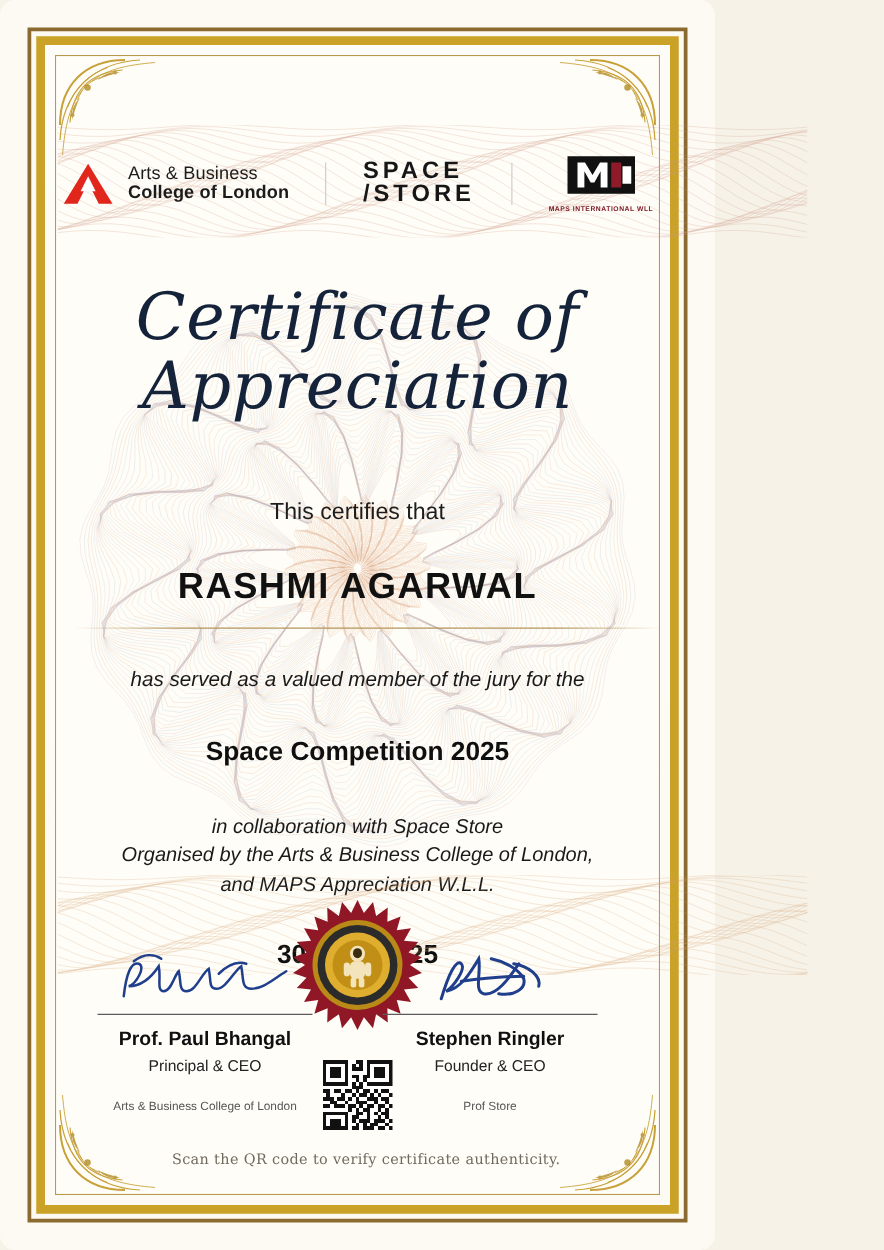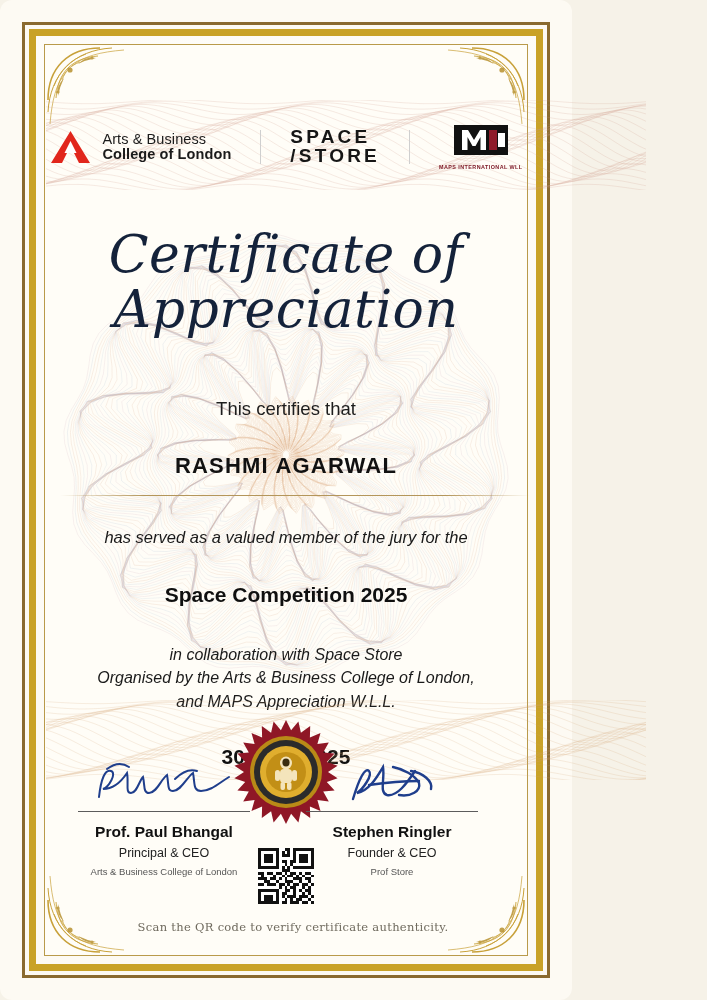--- a/index.html
+++ b/index.html
@@ -180,21 +180,21 @@
     line-height: 1.05;
     margin-top: 22px;
   }
   .certifies {
     font-size: 18.5px;
     color: #1d1d1d;
     margin-top: 62px;
     font-family: "Liberation Sans", sans-serif;
   }
   .recipient {
-    font-size: 22px;
+    font-size: 29px;
     font-weight: bold;
     color: #111111;
     letter-spacing: 1.2px;
     margin-top: 33px;
   }
   .rule {
     width: 470px;
     height: 1px;
     background: linear-gradient(90deg, rgba(180,150,80,0), #b4965a 18%, #b4965a 82%, rgba(180,150,80,0));
     margin: 16px auto 0;
@@ -259,21 +259,21 @@
     margin-top: 11px;
   }
   .sign-role {
     font-size: 12.5px;
     color: #222;
     margin-top: 5px;
   }
   .sign-org {
     font-size: 9.5px;
     color: #555;
-    margin-top: 6px;
+    margin-top: 20px;
     text-align: center;
   }
 
   
   .seal {
     position: absolute;
     left: 50%;
     top: 718px;
     transform: translateX(-50%);
     width: 108px;

